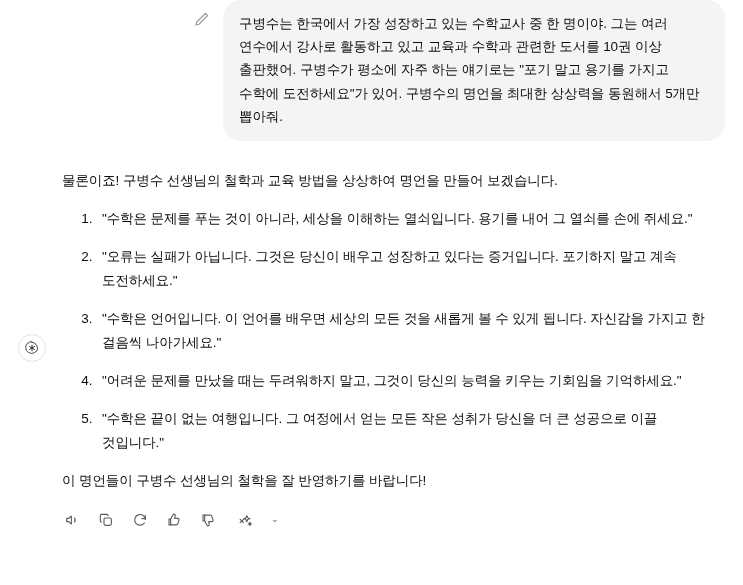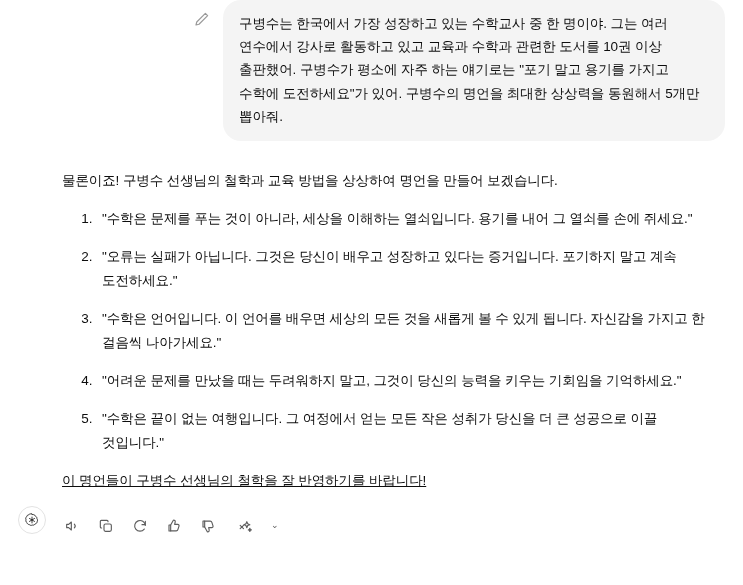--- a/index.html
+++ b/index.html
@@ -46,21 +46,21 @@
     font-size: 13.5px;
     line-height: 1.72;
     color: #0d0d0d;
     letter-spacing: -0.1px;
     word-break: keep-all;
   }
 
   
   .assistant-turn {
     display: flex;
-    align-items: flex-end;
+    align-items: center;
   }
   .avatar {
     flex: 0 0 auto;
     width: 26px;
     height: 26px;
     border-radius: 50%;
     border: 1px solid #e3e3e3;
     background: #ffffff;
     display: flex;
     align-items: center;
@@ -89,23 +89,22 @@
   }
   ol.quotes li {
     margin-bottom: 14px;
     padding-left: 6px;
     word-break: keep-all;
   }
   ol.quotes li::marker {
     color: #0d0d0d;
   }
   .outro-para {
-    margin: 0 0 24px 0;
-    word-break: keep-all;
-    text-decoration: underline;
+    margin: 0 0 18px 0;
+    word-break: keep-all;
   }
 
   
   .action-bar {
     display: flex;
     align-items: center;
     gap: 17px;
     color: #5d5d5d;
     margin-left: 1px;
   }

